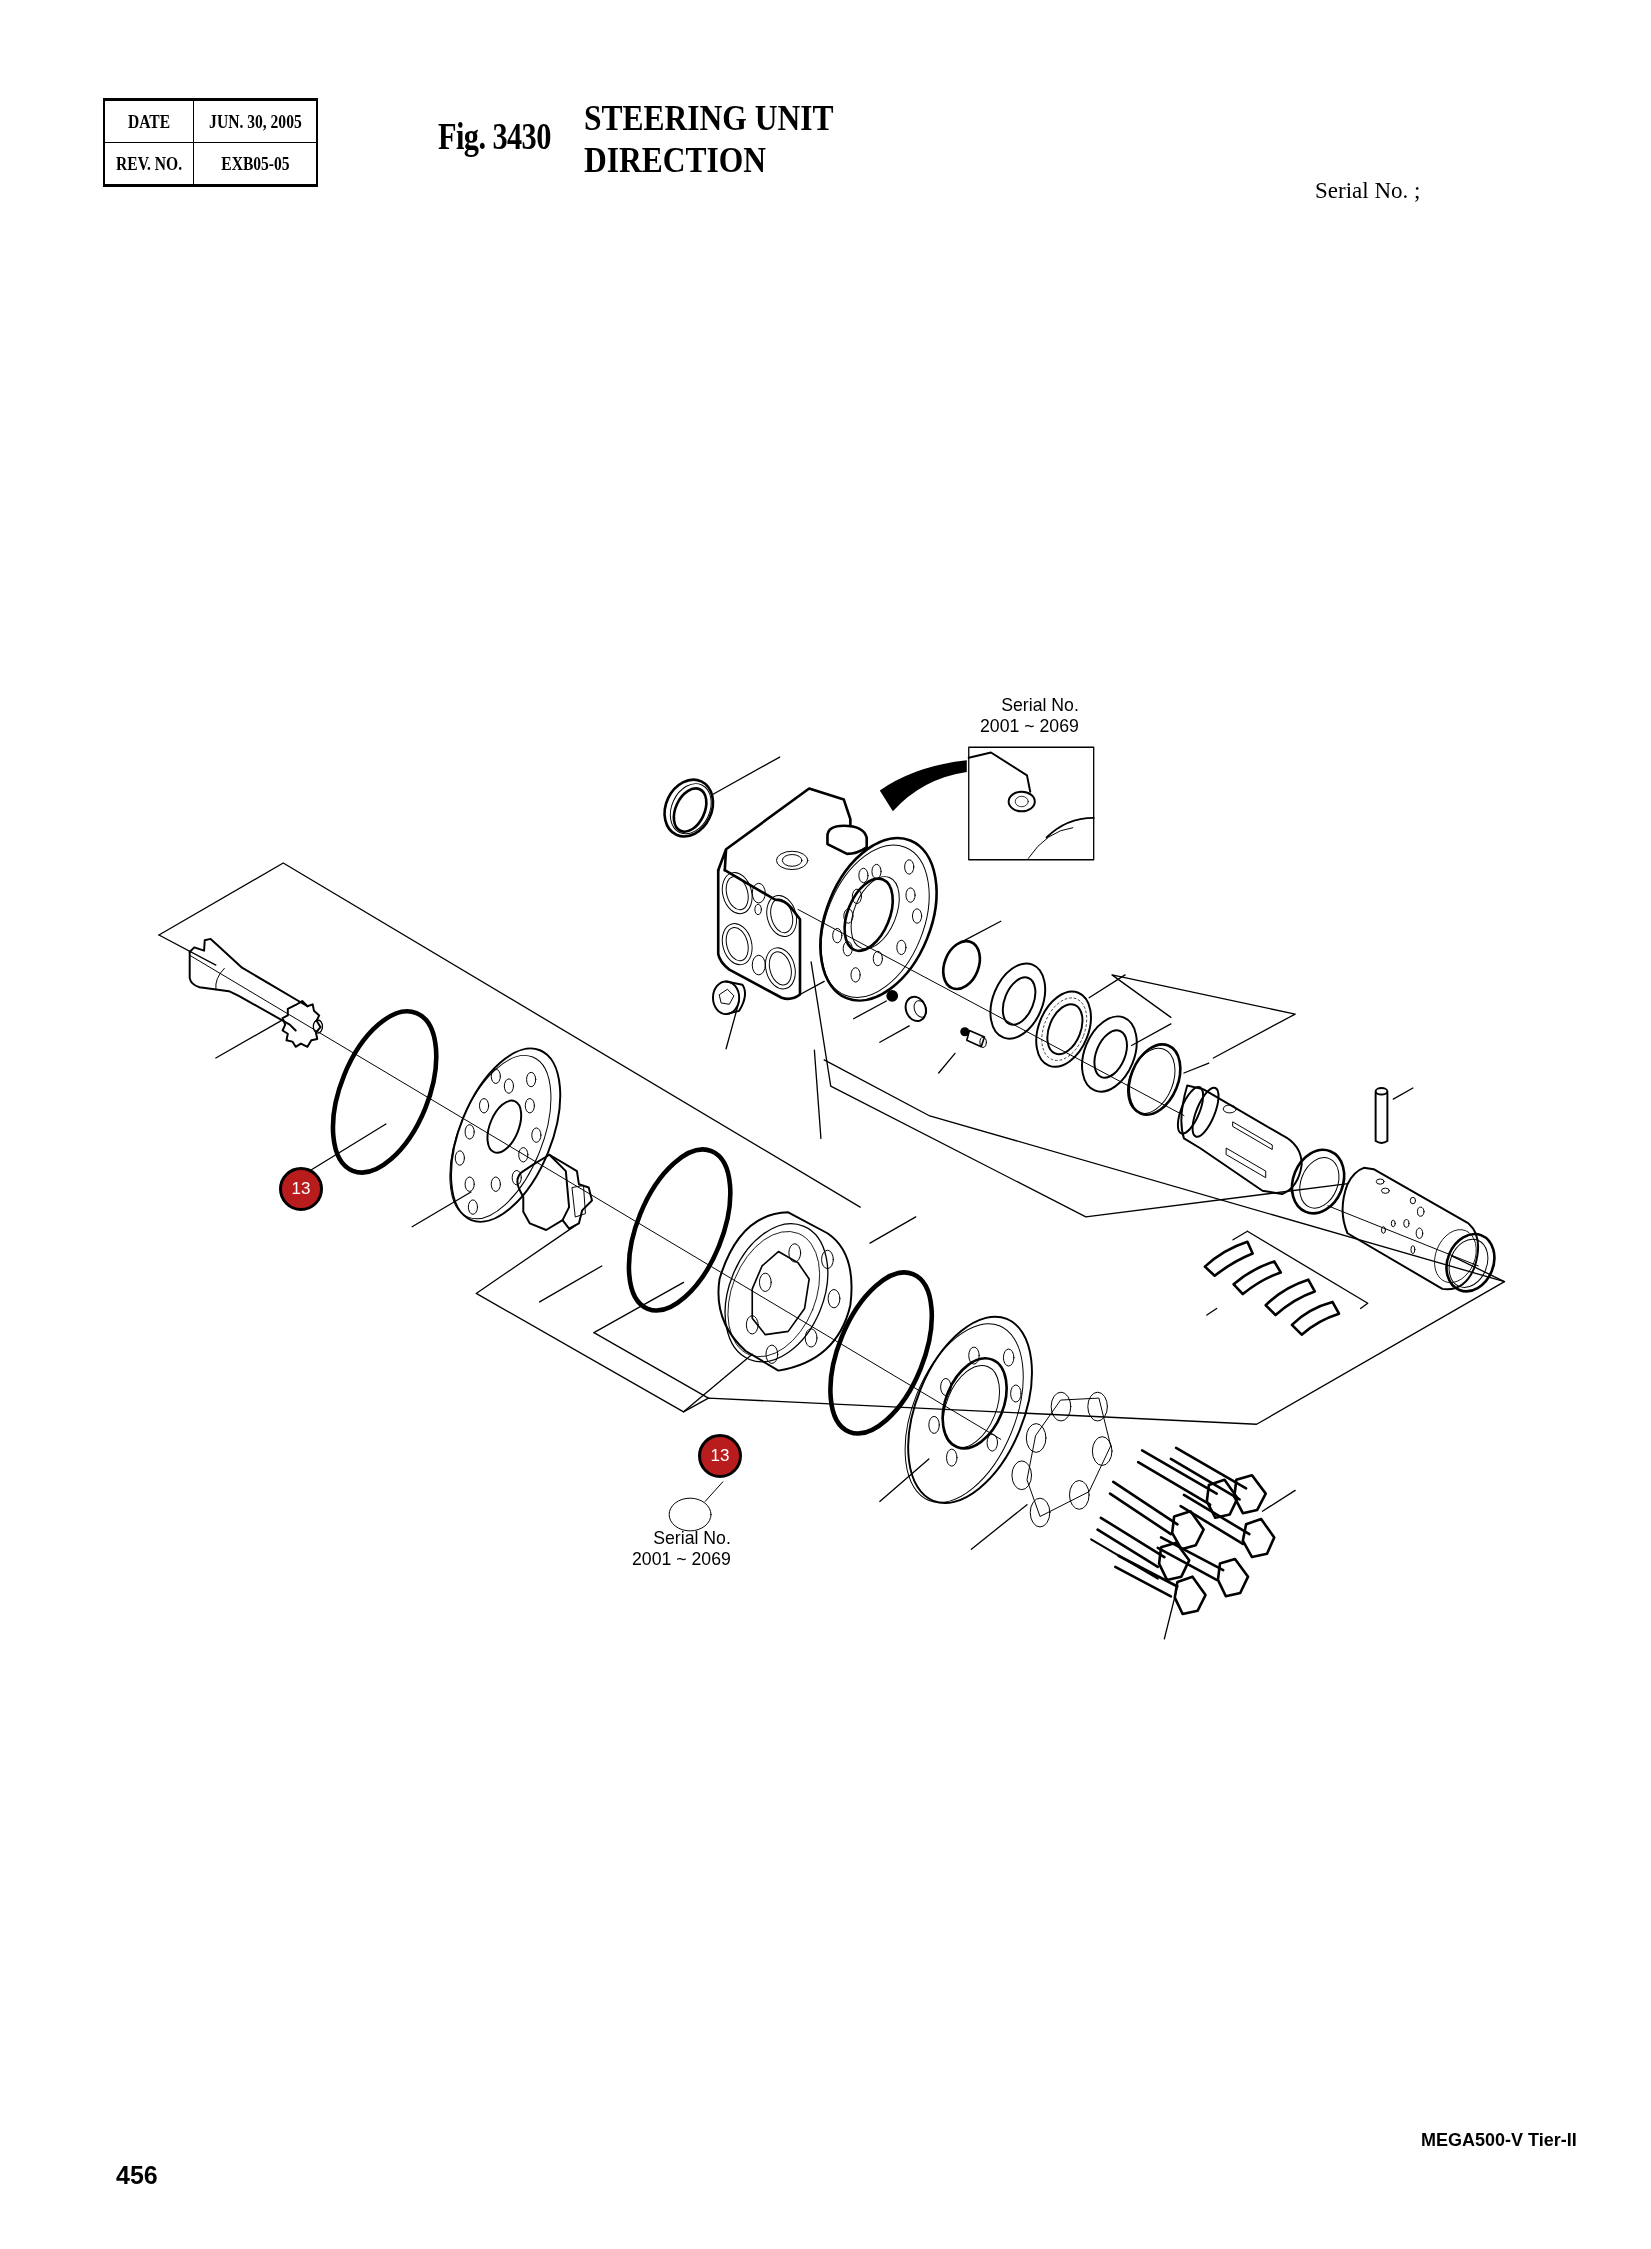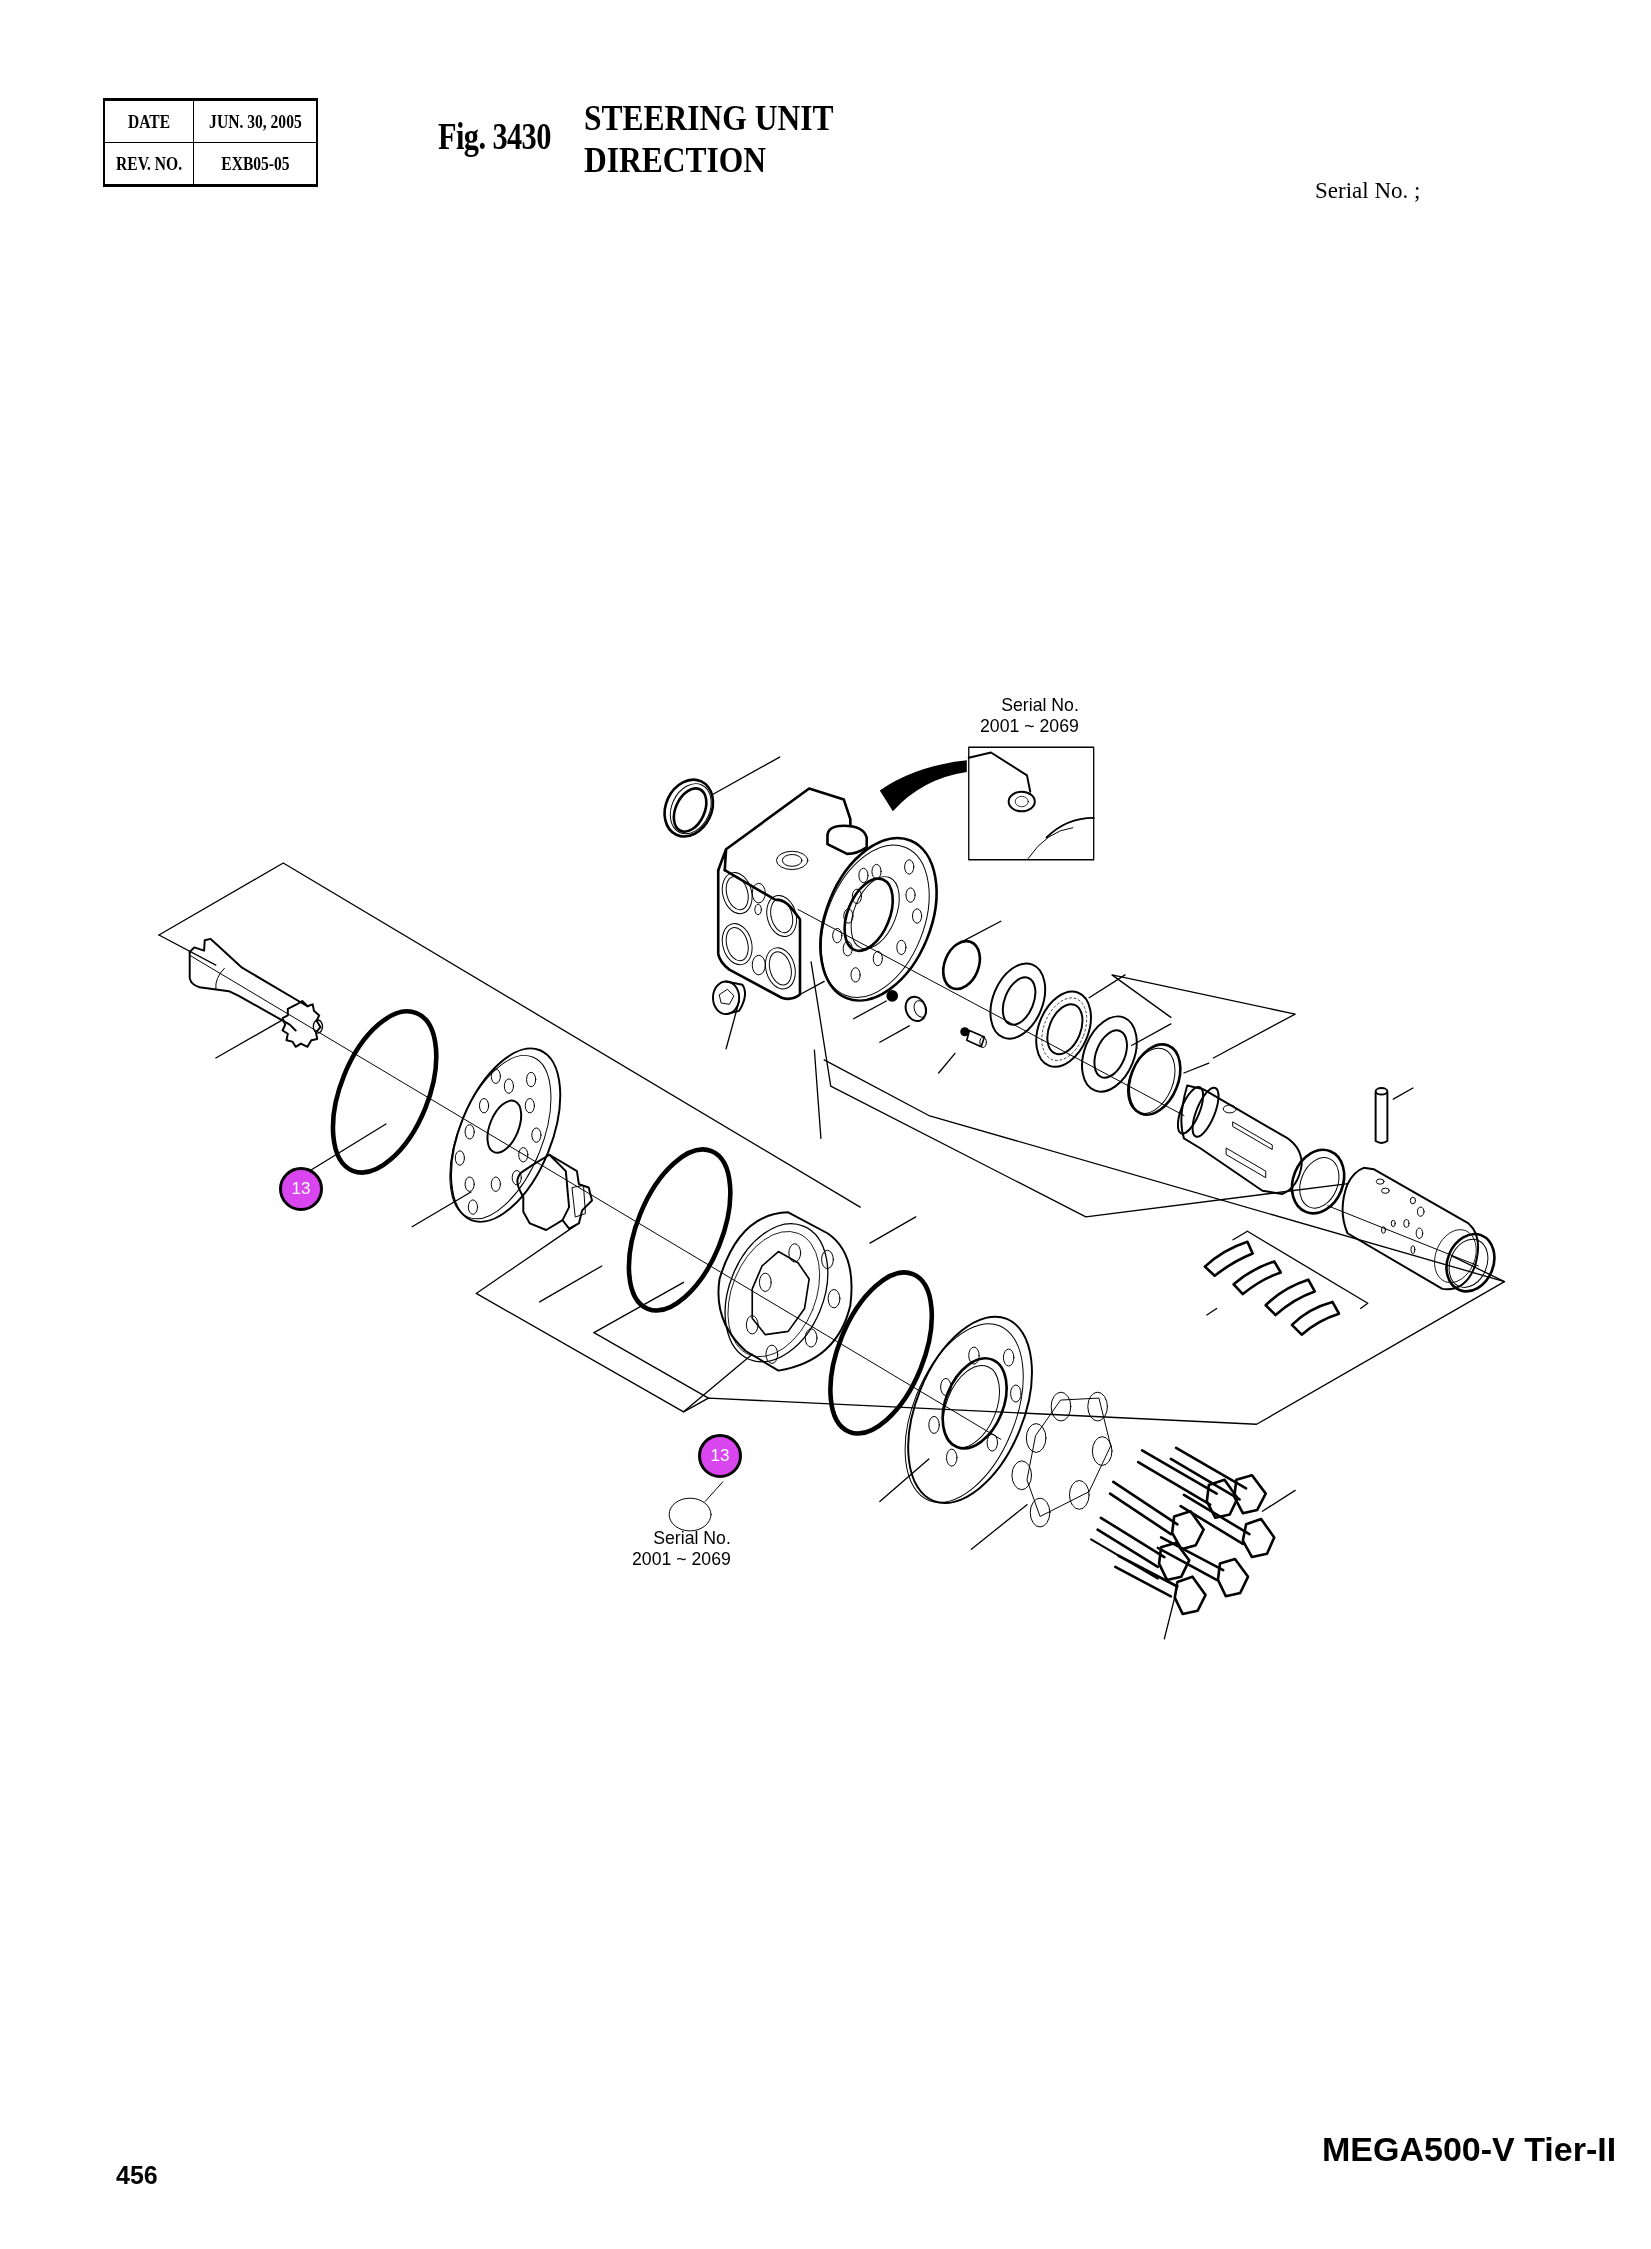--- a/index.html
+++ b/index.html
@@ -5,24 +5,24 @@
   html, body { margin:0; padding:0; background:#ffffff; }
   body { width:1651px; height:2250px; position:relative; overflow:hidden; font-family:"Liberation Serif", serif; color:#000; }
   .info-table { position:absolute; left:103px; top:98px; border-collapse:collapse; border-top:3.3px solid #000; border-bottom:3.3px solid #000; border-left:2px solid #000; border-right:2px solid #000;border-radius:16px; }
   .info-table td { border:1.3px solid #000; font-family:"Liberation Serif", serif; font-weight:bold; font-size:19px; text-align:center; height:41px; padding:0 3.9px; white-space:nowrap; transform:scaleX(0.82); }
   .info-table td.k { width:68px; }
   .info-table td.v { width:114px; }
   .fig-label { position:absolute; left:438px; top:115px; font-size:37px; font-weight:bold; letter-spacing:-0.7px; transform:scaleX(0.82); transform-origin:left top; white-space:nowrap; }
   .fig-title { position:absolute; left:584px; top:98px; font-size:35px; font-weight:bold; line-height:42px; transform:scaleX(0.9); transform-origin:left top; white-space:nowrap; }
   .serial-top { position:absolute; left:1315px; top:178px; font-size:23px; font-weight:normal; white-space:nowrap; }
   .page-no { position:absolute; left:116px; top:2130px; font-family:"Liberation Sans", sans-serif; font-size:25px; font-weight:bold;margin-top:31px; }
-  .model { position:absolute; left:1322px; top:2130px; font-family:"Liberation Sans", sans-serif; font-size:34px; font-weight:bold; white-space:nowrap; }
+  .model { position:absolute; left:1421px; top:2130px; font-family:"Liberation Sans", sans-serif; font-size:18px; font-weight:bold; white-space:nowrap; }
   .drawing { position:absolute; left:0; top:0; width:1651px; height:2250px; }
   .callout-text { position:absolute; font-family:"Liberation Sans", sans-serif; font-size:17.7px; text-align:right; line-height:21px; white-space:nowrap; }
-  .badge { position:absolute; width:38px; height:38px; border-radius:50%; background:#d946ef; border:3.3px solid #000; color:#fff; font-family:"Liberation Sans", sans-serif; font-size:17px; display:flex; align-items:center; justify-content:center; box-sizing:content-box; cursor:pointer; }
+  .badge { position:absolute; width:38px; height:38px; border-radius:50%; background:#b91c1c; border:3.3px solid #000; color:#fff; font-family:"Liberation Sans", sans-serif; font-size:17px; display:flex; align-items:center; justify-content:center; box-sizing:content-box; cursor:pointer; }
 </style>
 </head>
 <body>
 
 <table class="info-table">
   <tbody>
       <tr>
     <td class="k">DATE</td>
     <td class="v">JUN.  30, 2005</td>
   </tr>

